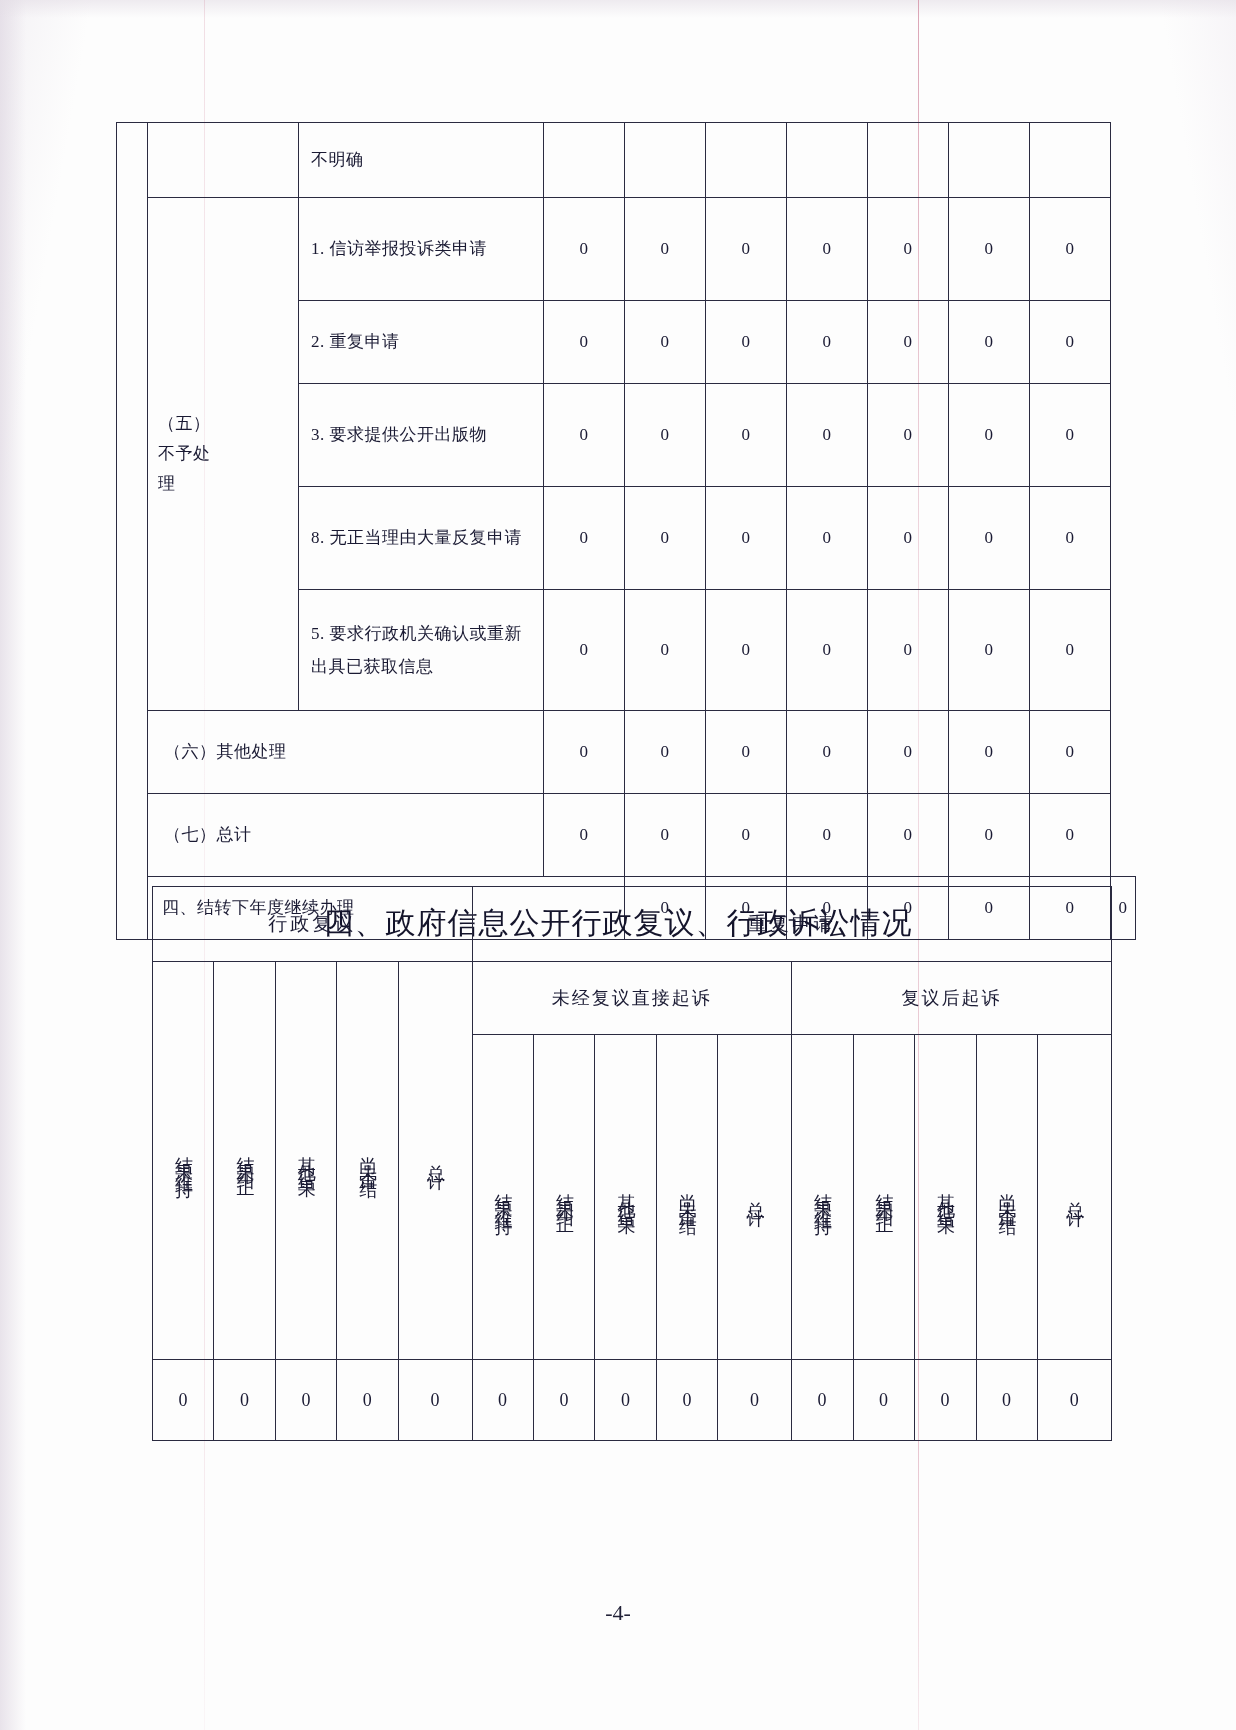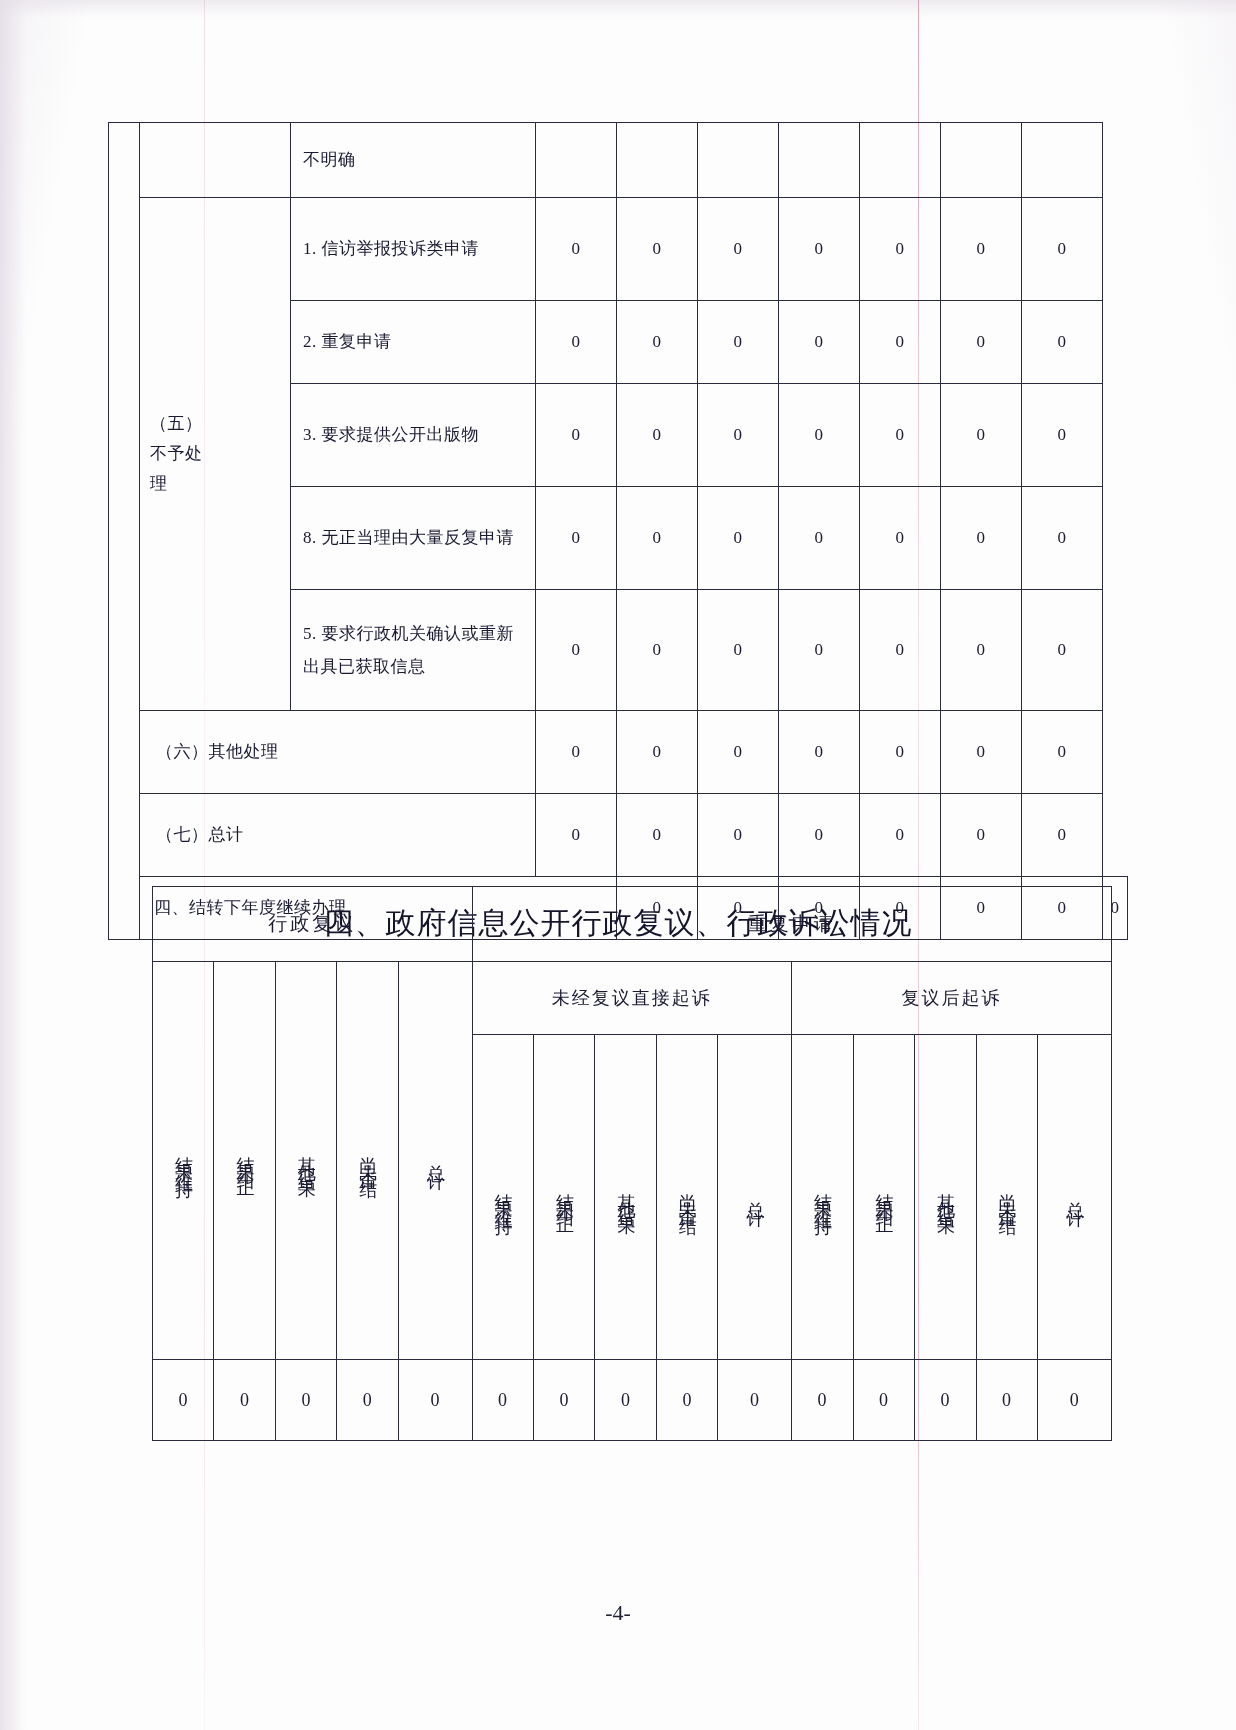--- a/index.html
+++ b/index.html
@@ -64,21 +64,21 @@
     font-weight: normal;
     padding: 0;
     vertical-align: middle;
     font-size: 17px;
     letter-spacing: 0.5px;
   }
 
   
   #table-one-wrap {
     position: absolute;
-    left: 108px;
+    left: 116px;
     top: 122px;
     width: 1020px;
   }
   #table-one {
     width: 1020px;
   }
   #table-one td {
     font-family: "Liberation Serif", "DejaVu Serif", serif;
   }
   .t1-spine {

